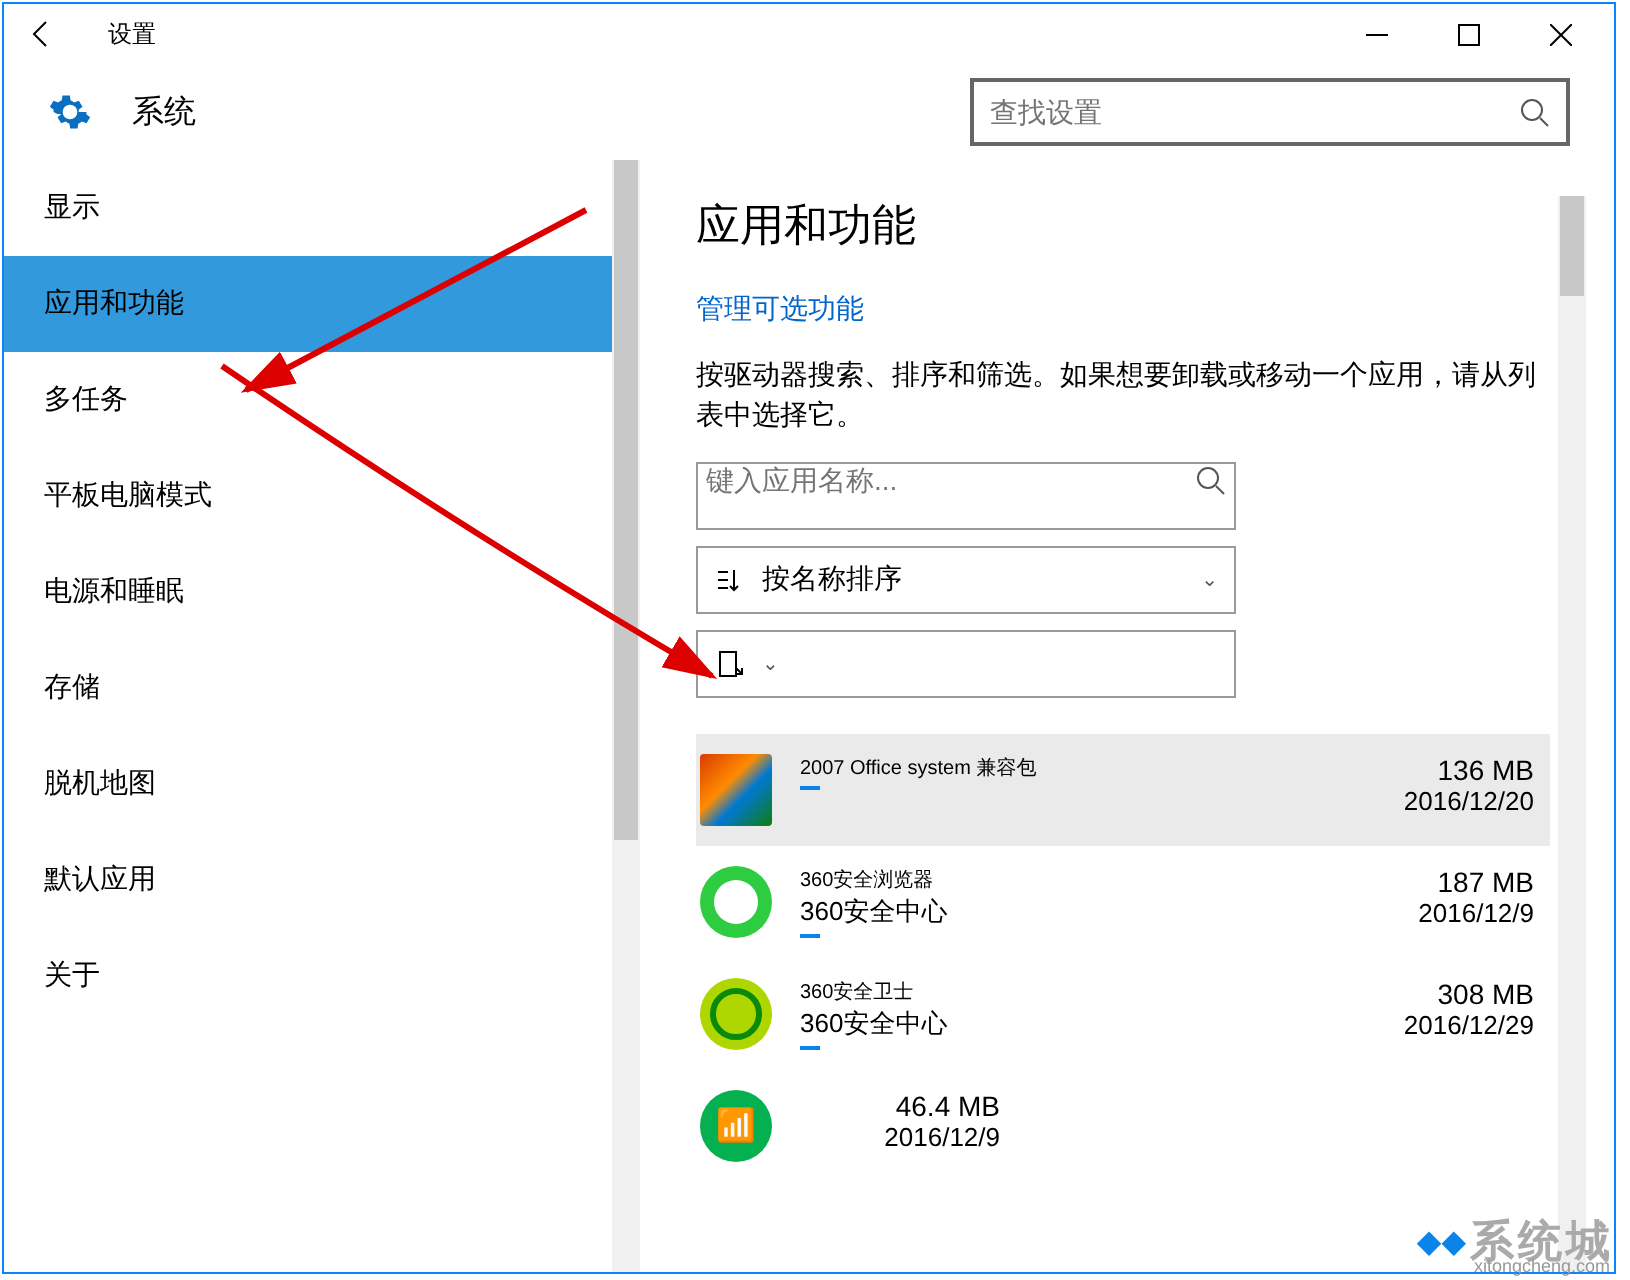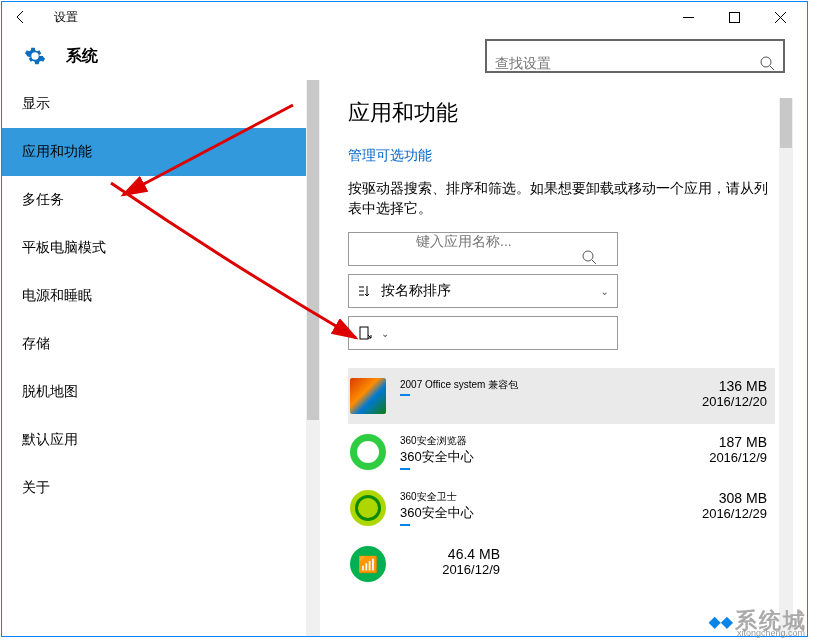--- a/index.html
+++ b/index.html
@@ -8,43 +8,43 @@
     
     .titlebar { height: 30px; display: flex; align-items: center; padding: 0 4px; background: #fff; text-align: center; }
     .back-btn { width: 30px; height: 30px; display: flex; align-items: center; justify-content: center; cursor: default; }
     .title-text { margin-left: 18px; font-size: 12px; color: #000; }
     .window-controls { margin-left: auto; display: flex; }
     .win-ctrl { width: 46px; height: 30px; display: flex; align-items: center; justify-content: center; font-size: 12px; cursor: default; }
     .win-ctrl svg { width: 11px; height: 11px; }
     
     .header { height: 48px; display: flex; align-items: center; padding: 0 22px; background: #fff; }
     .gear { width: 22px; height: 22px; color: #0a4a8a; }
-    .header-title { margin-left: 20px; font-size: 16px; font-weight: 700; color: #000; }
-    .search-box { margin-left: auto; width: 300px; height: 34px; border: 2px solid #666; display: flex; align-items: flex-end; padding: 0 8px; gap: 24px; }
+    .header-title { margin-left: 20px; font-size: 16px; font-weight: 400; color: #000; }
+    .search-box { margin-left: auto; width: 300px; height: 34px; border: 2px solid #666; display: flex; align-items: center; padding: 0 8px; gap: 24px; }
     .search-box input { flex: 1; border: none; outline: none; font-size: 14px; background: transparent; }
     .search-icon { width: 16px; height: 16px; color: #555; }
     
     .body { display: flex; height: calc(100% - 78px); }
     
     .sidebar { width: 318px; background: #fff; position: relative; }
     .sidebar-scroll { position: absolute; right: 0; top: 0; width: 14px; height: 100%; background: #f0f0f0; }
     .sidebar-thumb { position: absolute; right: 1px; top: 0; width: 12px; height: 340px; background: #c8c8c8; }
     .sidebar-item { height: 48px; display: flex; align-items: center; padding-left: 20px; font-size: 14px; color: #000; cursor: default; }
     .sidebar-item.selected { background: #3399dd; color: #000; }
     
     .content { flex: 1; padding: 18px 14px 0 28px; position: relative; background: #fff; display: flex; }
     .content-inner { flex: 1; min-width: 0; }
     .content-scroll { width: 14px; height: 100%; background: #f0f0f0; position: relative; margin-left: 4px; }
     .content-thumb { position: absolute; left: 1px; top: 0; width: 12px; height: 50px; background: #c8c8c8; }
     
     h1.page-title { font-size: 22px; font-weight: 400; margin-bottom: 18px; }
     .link { color: #0066cc; font-size: 14px; margin-bottom: 14px; display: inline-block; cursor: default; }
     .desc { font-size: 14px; color: #000; margin-bottom: 14px; line-height: 1.4; }
     
-    .text-input-row { width: 270px; height: 34px; border: 1px solid #999; display: flex; align-items: flex-end; padding: 0 20px; margin-bottom: 8px; flex-direction: column; }
+    .text-input-row { width: 270px; height: 34px; border: 1px solid #999; display: flex; align-items: flex-start; padding: 0 4px; margin-bottom: 8px; }
     .text-input-row input { flex: 1; border: none; outline: none; font-size: 14px; background: transparent; }
     .dropdown { width: 270px; height: 34px; border: 1px solid #999; display: flex; align-items: center; padding: 0 8px; margin-bottom: 8px; cursor: default; position: relative; }
     .dropdown-icon { width: 16px; height: 16px; margin-right: 8px; flex-shrink: 0; }
     .dropdown-label { flex: 1; font-size: 14px; }
     .chevron { font-size: 10px; color: #555; }
     
     .app-list { margin-top: 18px; }
     .app-item { display: flex; align-items: flex-start; padding: 10px 8px 10px 2px; cursor: default; position: relative; }
     .app-item.selected { background: #eaeaea; }
     .app-icon { width: 36px; height: 36px; margin-right: 14px; flex-shrink: 0; border-radius: 2px; }

